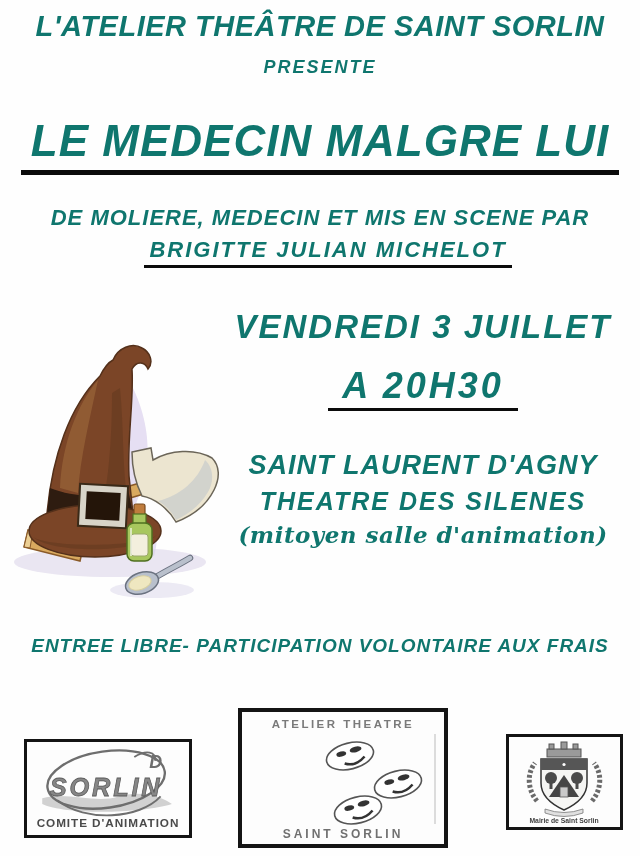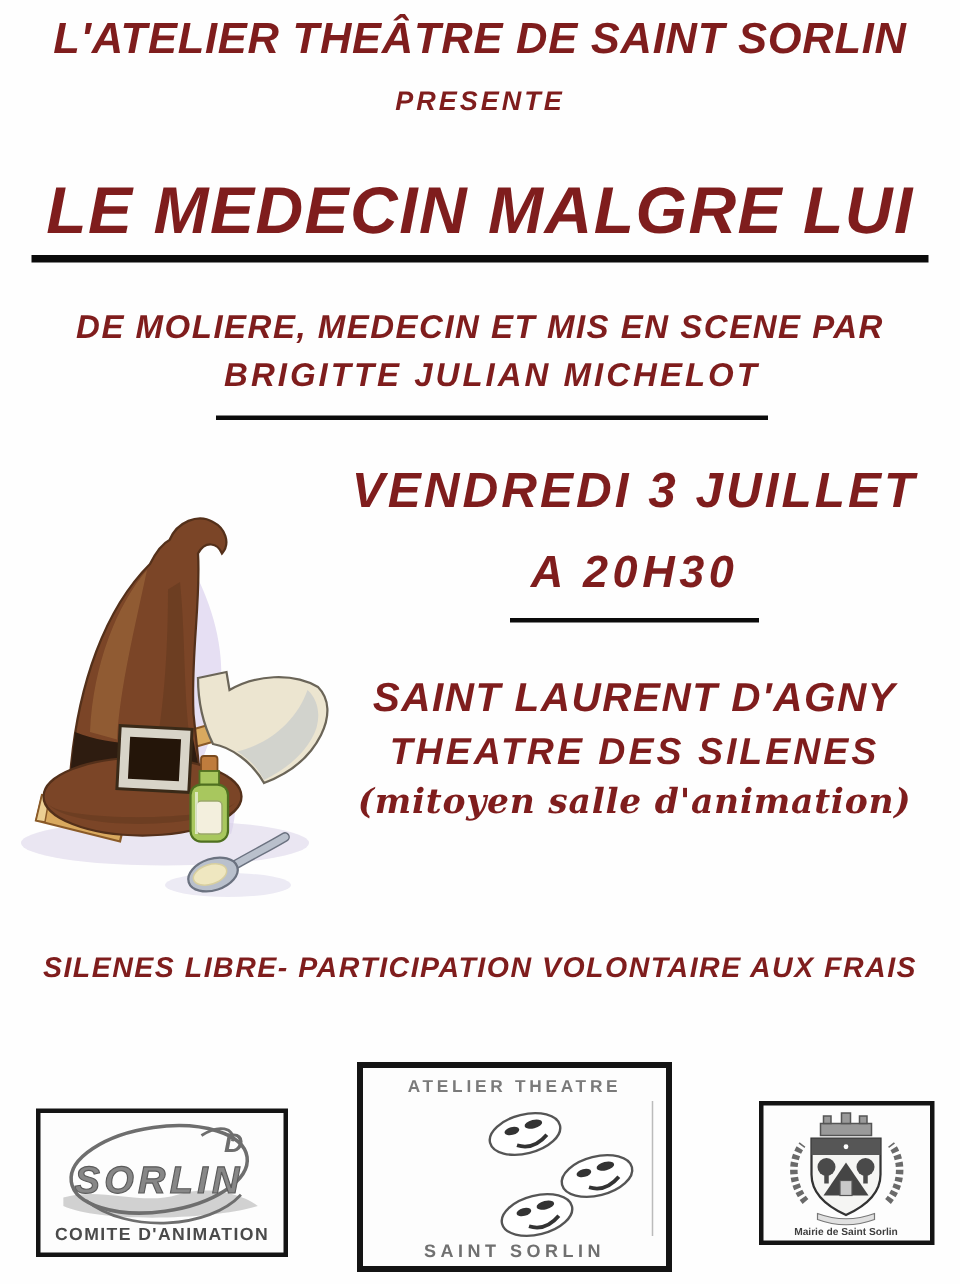--- a/index.html
+++ b/index.html
@@ -3,36 +3,36 @@
 <meta charset="utf-8">
 <style>
   html,body{margin:0;padding:0;background:#888;}
   .poster{
     position:relative;width:640px;height:856px;background:#fefefe;
     overflow:hidden;margin:0 auto;
     font-family:"Liberation Sans",sans-serif;
   }
   .line{
     position:absolute;left:0;width:640px;text-align:center;
-    font-style:italic;font-weight:bold;color:#7f1d1d;white-space:nowrap;
+    font-style:italic;font-weight:bold;color:#0f766e;white-space:nowrap;
   }
   .right-col{left:202px;width:442px;}
   .presenter{top:10px;font-size:29px;letter-spacing:0.5px;}
   .presents{top:57px;font-size:18px;letter-spacing:2px;}
   .title-row{top:116px;}
   .title-text{display:inline-block;font-size:44px;letter-spacing:1px;
     border-bottom:5px solid #0b0b0b;padding:0 10px 4px;}
   .credits{top:205px;font-size:22px;letter-spacing:1px;}
   .director-row{top:237px;}
   .director{display:inline-block;font-size:22px;letter-spacing:2px;
-    border-bottom:3px solid #0b0b0b;padding:0 5px 14px;margin-left:16px;}
+    border-bottom:3px solid #0b0b0b;padding:0 5px 2px;margin-left:16px;}
   .date{top:308px;font-size:33px;letter-spacing:2px;}
   .time-row{top:365px;}
-  .time{display:inline-block;font-size:30px;letter-spacing:3px;
-    border-bottom:3px solid #0b0b0b;padding:0 14px 13px;}
+  .time{display:inline-block;font-size:36px;letter-spacing:3px;
+    border-bottom:3px solid #0b0b0b;padding:0 14px 1px;}
   .city{top:450px;font-size:27px;letter-spacing:1px;}
   .venue{top:487px;font-size:25px;letter-spacing:2px;}
   .note{top:521px;font-size:23px;font-family:"DejaVu Serif",serif;
     font-weight:600;letter-spacing:0.5px;}
   .admission{top:635px;font-size:19px;letter-spacing:1px;}
   .illustration{position:absolute;left:0;top:338px;width:256px;height:280px;}
   .logo{position:absolute;box-sizing:border-box;background:#fdfdfd;}
   .logo svg{display:block;width:100%;height:100%;}
   .logo-left{left:24px;top:739px;width:168px;height:99px;border:3px solid #141414;}
   .logo-center{left:238px;top:708px;width:210px;height:140px;border:4px solid #141414;}
@@ -110,21 +110,21 @@
       <path d="M156,239 C168,232 180,226 190,220" fill="none" stroke-width="4.5" stroke-linecap="round" stroke="#b9c0cc"></path>
       <ellipse cx="142" cy="245" rx="17" ry="10.5" transform="rotate(-18 142 245)" stroke="#6b7280" stroke-width="1.5" fill="#b9c0cc"></ellipse>
       <ellipse cx="140" cy="245" rx="11.5" ry="6.5" transform="rotate(-18 140 245)" stroke="#d8cf9f" stroke-width="1" fill="#efe7c0"></ellipse>
     </g>
   </svg>
 
   <div class="line right-col city">SAINT LAURENT D'AGNY</div>
   <div class="line right-col venue">THEATRE DES SILENES</div>
   <div class="line right-col note">(mitoyen salle d'animation)</div>
 
-  <div class="line admission">SILENES LIBRE- PARTICIPATION VOLONTAIRE AUX FRAIS</div>
+  <div class="line admission">ENTREE LIBRE- PARTICIPATION VOLONTAIRE AUX FRAIS</div>
 
   <div class="logo logo-left">
     <svg viewBox="0 0 168 99">
       <path d="M14,60 C40,52 70,66 95,58 C120,50 145,60 152,66 C120,76 40,78 14,66 Z" fill="#c6c6c6" opacity="0.8"></path>
       <ellipse cx="82" cy="40" rx="63" ry="30" fill="none" stroke="#6e6e6e" stroke-width="2.5" transform="rotate(-8 82 40)"></ellipse>
       <path d="M30,62 C60,86 118,82 140,58" fill="none" stroke="#6e6e6e" stroke-width="2"></path>
       <path d="M112,16 C124,8 136,10 134,20" fill="none" stroke="#6e6e6e" stroke-width="2"></path>
       <text x="128" y="28" font-size="19" font-style="italic" font-weight="bold" fill="#6e6e6e">D</text>
       <text x="82" y="57" font-size="27" font-weight="bold" fill="#878787" stroke="#5a5a5a" stroke-width="0.8" letter-spacing="3" text-anchor="middle" font-style="italic">SORLIN</text>
       <text x="84" y="90" font-size="12.5" font-weight="bold" fill="#4a4a4a" letter-spacing="1" text-anchor="middle">COMITE D'ANIMATION</text>

